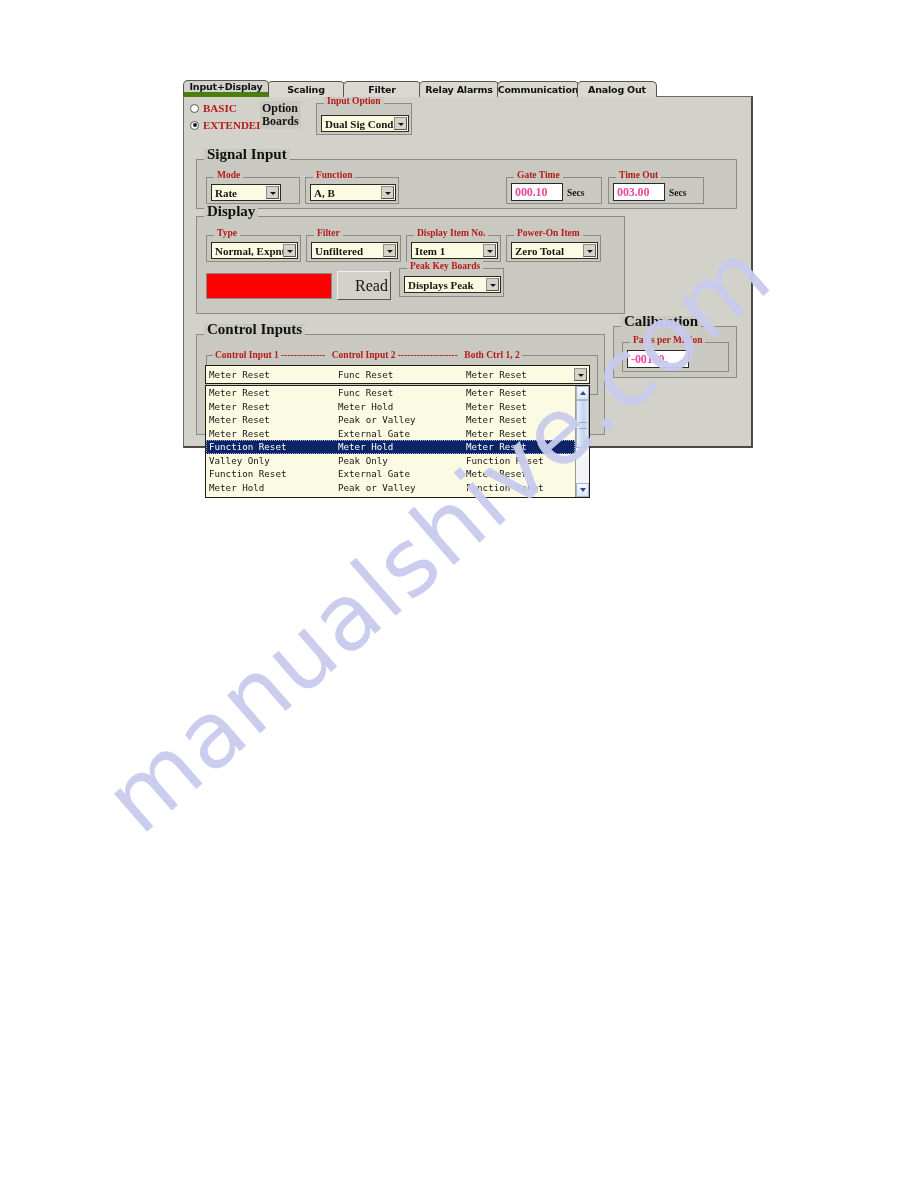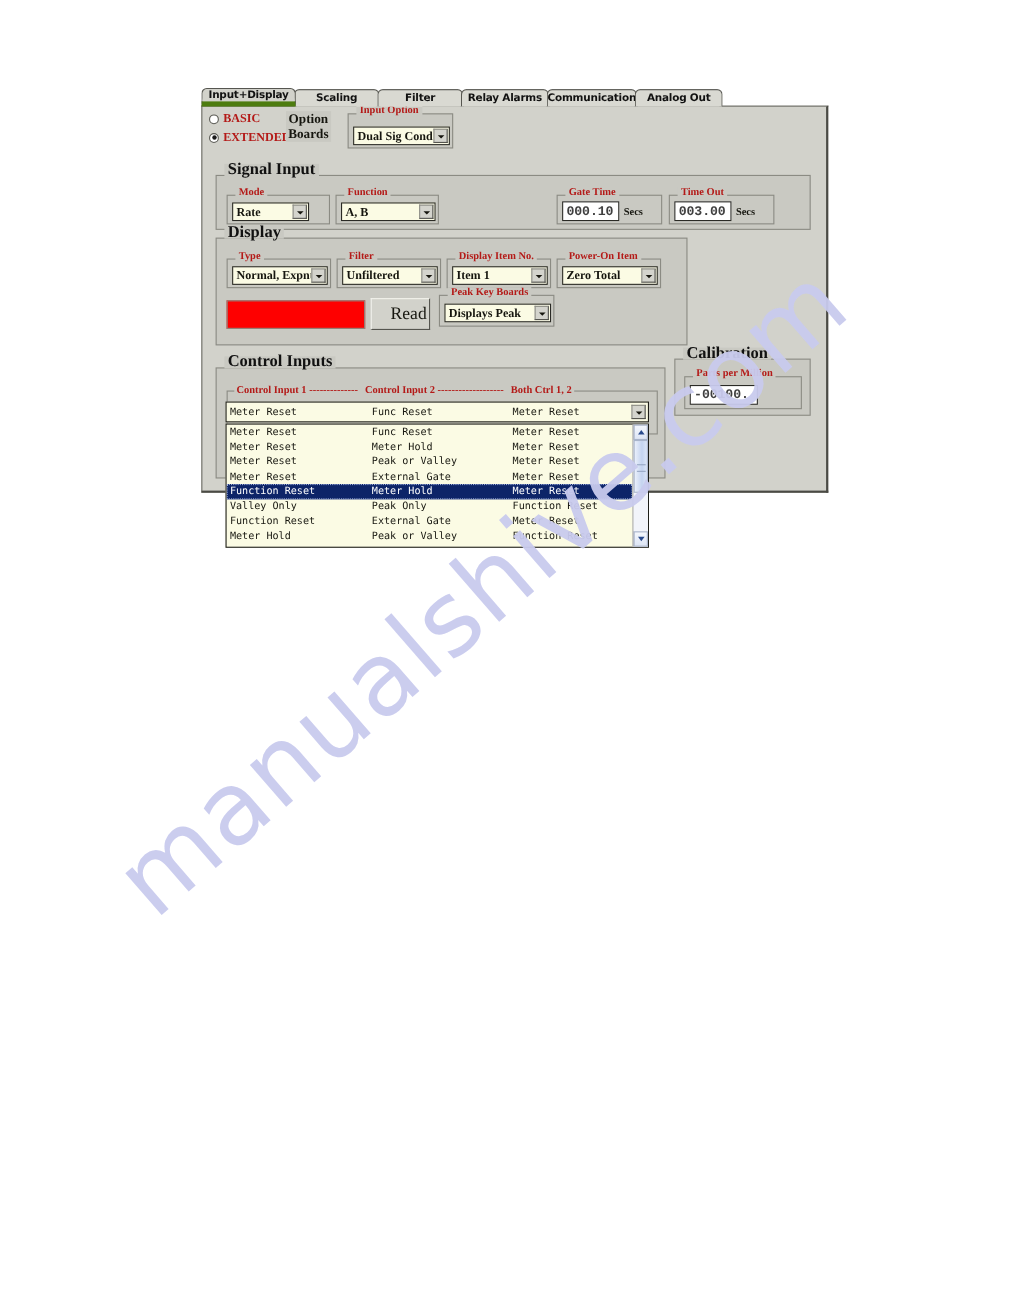--- a/index.html
+++ b/index.html
@@ -127,21 +127,21 @@
     white-space: nowrap;
   }
 
   .optboards {
     position: absolute;
     font-family: "Liberation Serif", serif;
     font-size: 12px;
     font-weight: bold;
     color: #16160f;
     line-height: 13px;
-    text-align: center;
+    text-align: left;
     background: #c9c9c2;
     padding: 1px 2px;
   }
 
   
   .group {
     position: absolute;
     border: 1px solid #8b8b83;
     border-top-color: #8b8b83;
     box-sizing: border-box;
@@ -206,24 +206,24 @@
   
   .textbox {
     position: absolute;
     height: 18px;
     background: #ffffff;
     border: 1px solid #2a2a25;
     box-sizing: border-box;
     display: flex;
     align-items: center;
     padding-left: 3px;
-    font-family: Liberation Mono, monospace;
+    font-family: Liberation Serif, serif;
     font-size: 12px;
     font-weight: bold;
-    color: #404040;
+    color: #ec4899;
     letter-spacing: -0.1px;
   }
   .unit {
     position: absolute;
     font-family: "Liberation Serif", serif;
     font-size: 9.5px;
     font-weight: bold;
     color: #16160f;
   }
 

